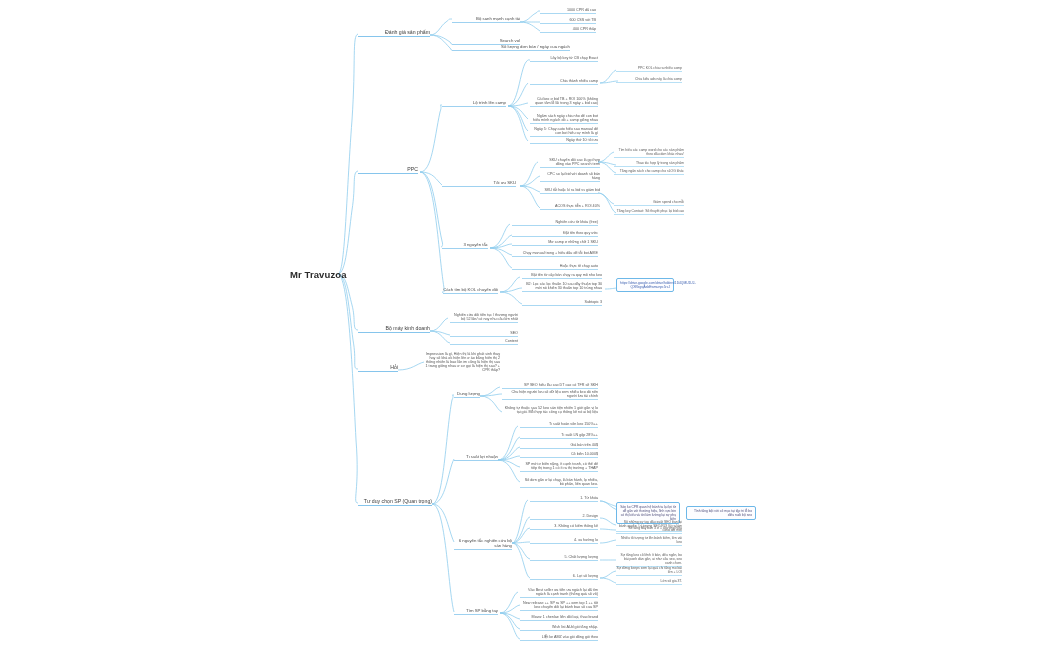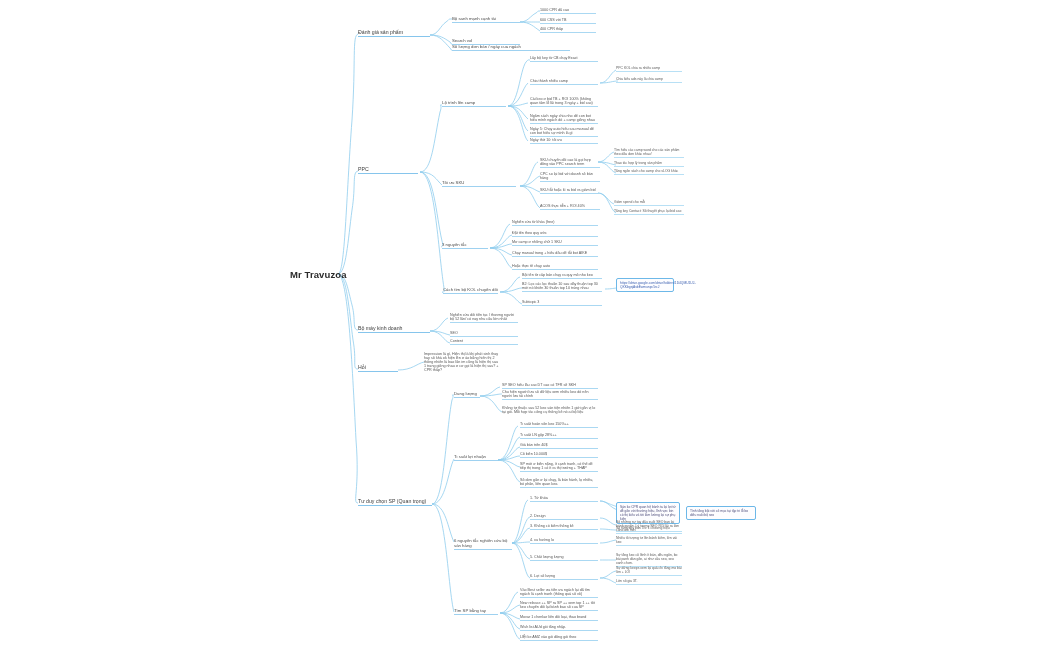--- a/index.html
+++ b/index.html
@@ -1,19 +1,19 @@
 <!DOCTYPE html>
 <html><head>
 <meta charset="utf-8">
 <style>
   html,body{margin:0;padding:0;background:#ffffff;}
   body{width:1050px;height:650px;overflow:hidden;
        font-family:"Liberation Sans","DejaVu Sans",sans-serif;
        color:#3a3a3a;position:relative;}
-  #canvas{position:absolute;inset:0;width:1050px;height:650px;}
+  #canvas{position:absolute;inset:0;width:1050px;height:650px;text-align:right;}
   svg#links{position:absolute;left:0;top:0;width:1050px;height:650px;pointer-events:none;}
   .node{position:absolute;box-sizing:border-box;}
 
   
   .root{font-size:9.5px;font-weight:bold;color:#2b2b2b;letter-spacing:.1px;}
 
   
   .main{font-size:5.2px;color:#3c3c3c;padding-bottom:1px;
         border-bottom:0.8px solid #86c5ec;}
   

